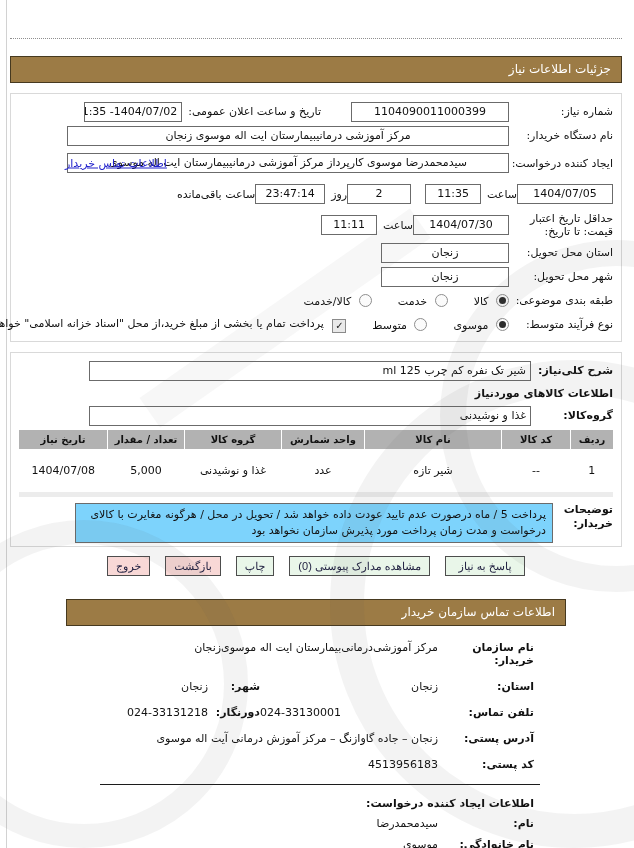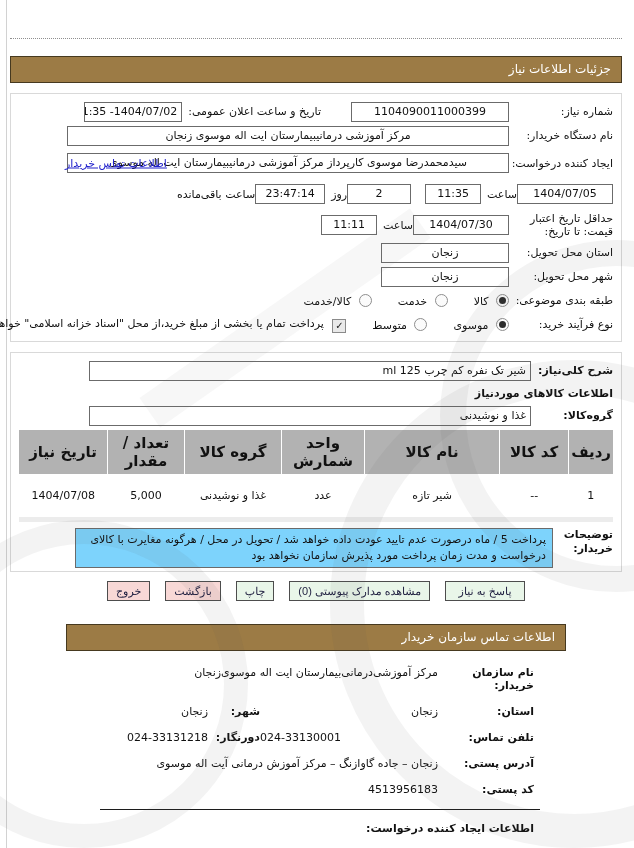--- a/index.html
+++ b/index.html
@@ -31,21 +31,21 @@
        background:#fbfbfb;position:relative;vertical-align:-2px;margin-left:4px;}
   .rad.sel::after{content:"";position:absolute;left:2px;top:2px;right:2px;bottom:2px;
        background:#2c2c2c;border-radius:50%;}
   .opt{margin-left:26px;white-space:nowrap;}
   .chk{display:inline-block;width:12px;height:12px;border:1px solid #8a8a8a;background:#e9e9e9;
        color:#222;font-size:10px;line-height:12px;text-align:center;vertical-align:-2px;margin-left:5px;}
   .chk::after{content:"✓";}
   .bold{font-weight:bold;}
   .goods-title{font-weight:bold;margin:6px 0 5px;}
   table.goods{width:100%;border-collapse:collapse;margin-top:4px;border-bottom:5px solid #ececec;}
-  table.goods th{background:#b2b2b2;color:#111;font-weight:bold;font-size:15px;
+  table.goods th{background:#b2b2b2;color:#111;font-weight:bold;font-size:10px;
        padding:4px 2px;border-left:1px solid #fff;text-align:center;}
   table.goods th:last-child{border-left:none;}
   table.goods td{text-align:center;padding:15px 2px;font-size:11px;background:#fff;}
   .col-row{width:38px;} .col-code{width:64px;} .col-unit{width:78px;}
   .col-group{width:92px;} .col-qty{width:72px;} .col-date{width:84px;}
   .notes-row{display:flex;margin-top:6px;}
   .notes-lab{width:60px;flex-shrink:0;font-weight:bold;line-height:14px;}
   .notes-box{border:1px solid #6b6b6b;background:#7dd3fc;width:478px;min-height:38px;
        padding:3px 6px;box-sizing:border-box;line-height:16px;}
   .btns{display:flex;justify-content:center;gap:15px;margin-top:9px;}
@@ -57,21 +57,21 @@
   .btn.med{min-width:80px;text-align:center;}
   .bar2{width:478px;margin:23px auto 0;}
   .info{margin:15px 88px 0 40px;}
   .irow{display:flex;margin-bottom:13px;align-items:baseline;}
   .ilab{font-weight:bold;width:96px;flex-shrink:0;}
   .ilab2{font-weight:bold;width:52px;flex-shrink:0;}
   .ival{white-space:nowrap;}
   .ival.w{width:178px;}
   .divider{margin:3px 82px 0 90px;border-top:1px solid #1c1c1c;}
   .creator{margin:12px 88px 0 40px;}
-  .creator .title{font-weight:bold;margin-bottom:13px;}
+  .creator .title{font-weight:bold;margin-bottom:7px;}
   .crow{display:flex;margin-bottom:8px;align-items:baseline;}
   
   .wm{position:absolute;pointer-events:none;z-index:6;}
   .ring{border-radius:50%;border:26px solid rgba(80,80,80,0.07);}
   .r1{width:300px;height:300px;left:440px;top:240px;}
   .r2{width:420px;height:420px;left:330px;top:360px;border-width:34px;}
   .r3{width:280px;height:280px;left:-80px;top:520px;border-width:24px;}
   .slash{width:330px;height:36px;background:rgba(120,120,120,0.06);left:120px;top:300px;
        transform:rotate(-35deg);}
 </style>
@@ -147,21 +147,21 @@
         <span class="rad"></span>
         <span>خدمت</span>
       </span>
       <span class="opt">
         <span class="rad"></span>
         <span>کالا/خدمت</span>
       </span>
     </div>
 
     <div class="frow">
-      <span class="lab">نوع فرآیند خرید:</span>
+      <span class="lab">نوع فرآیند متوسط:</span>
       <span class="opt">
         <span class="rad sel"></span>
         <span>موسوی</span>
       </span>
       <span class="opt">
         <span class="rad"></span>
         <span>متوسط</span>
       </span>
       <span class="opt" style="margin-left:0">
         <span class="chk"></span>

